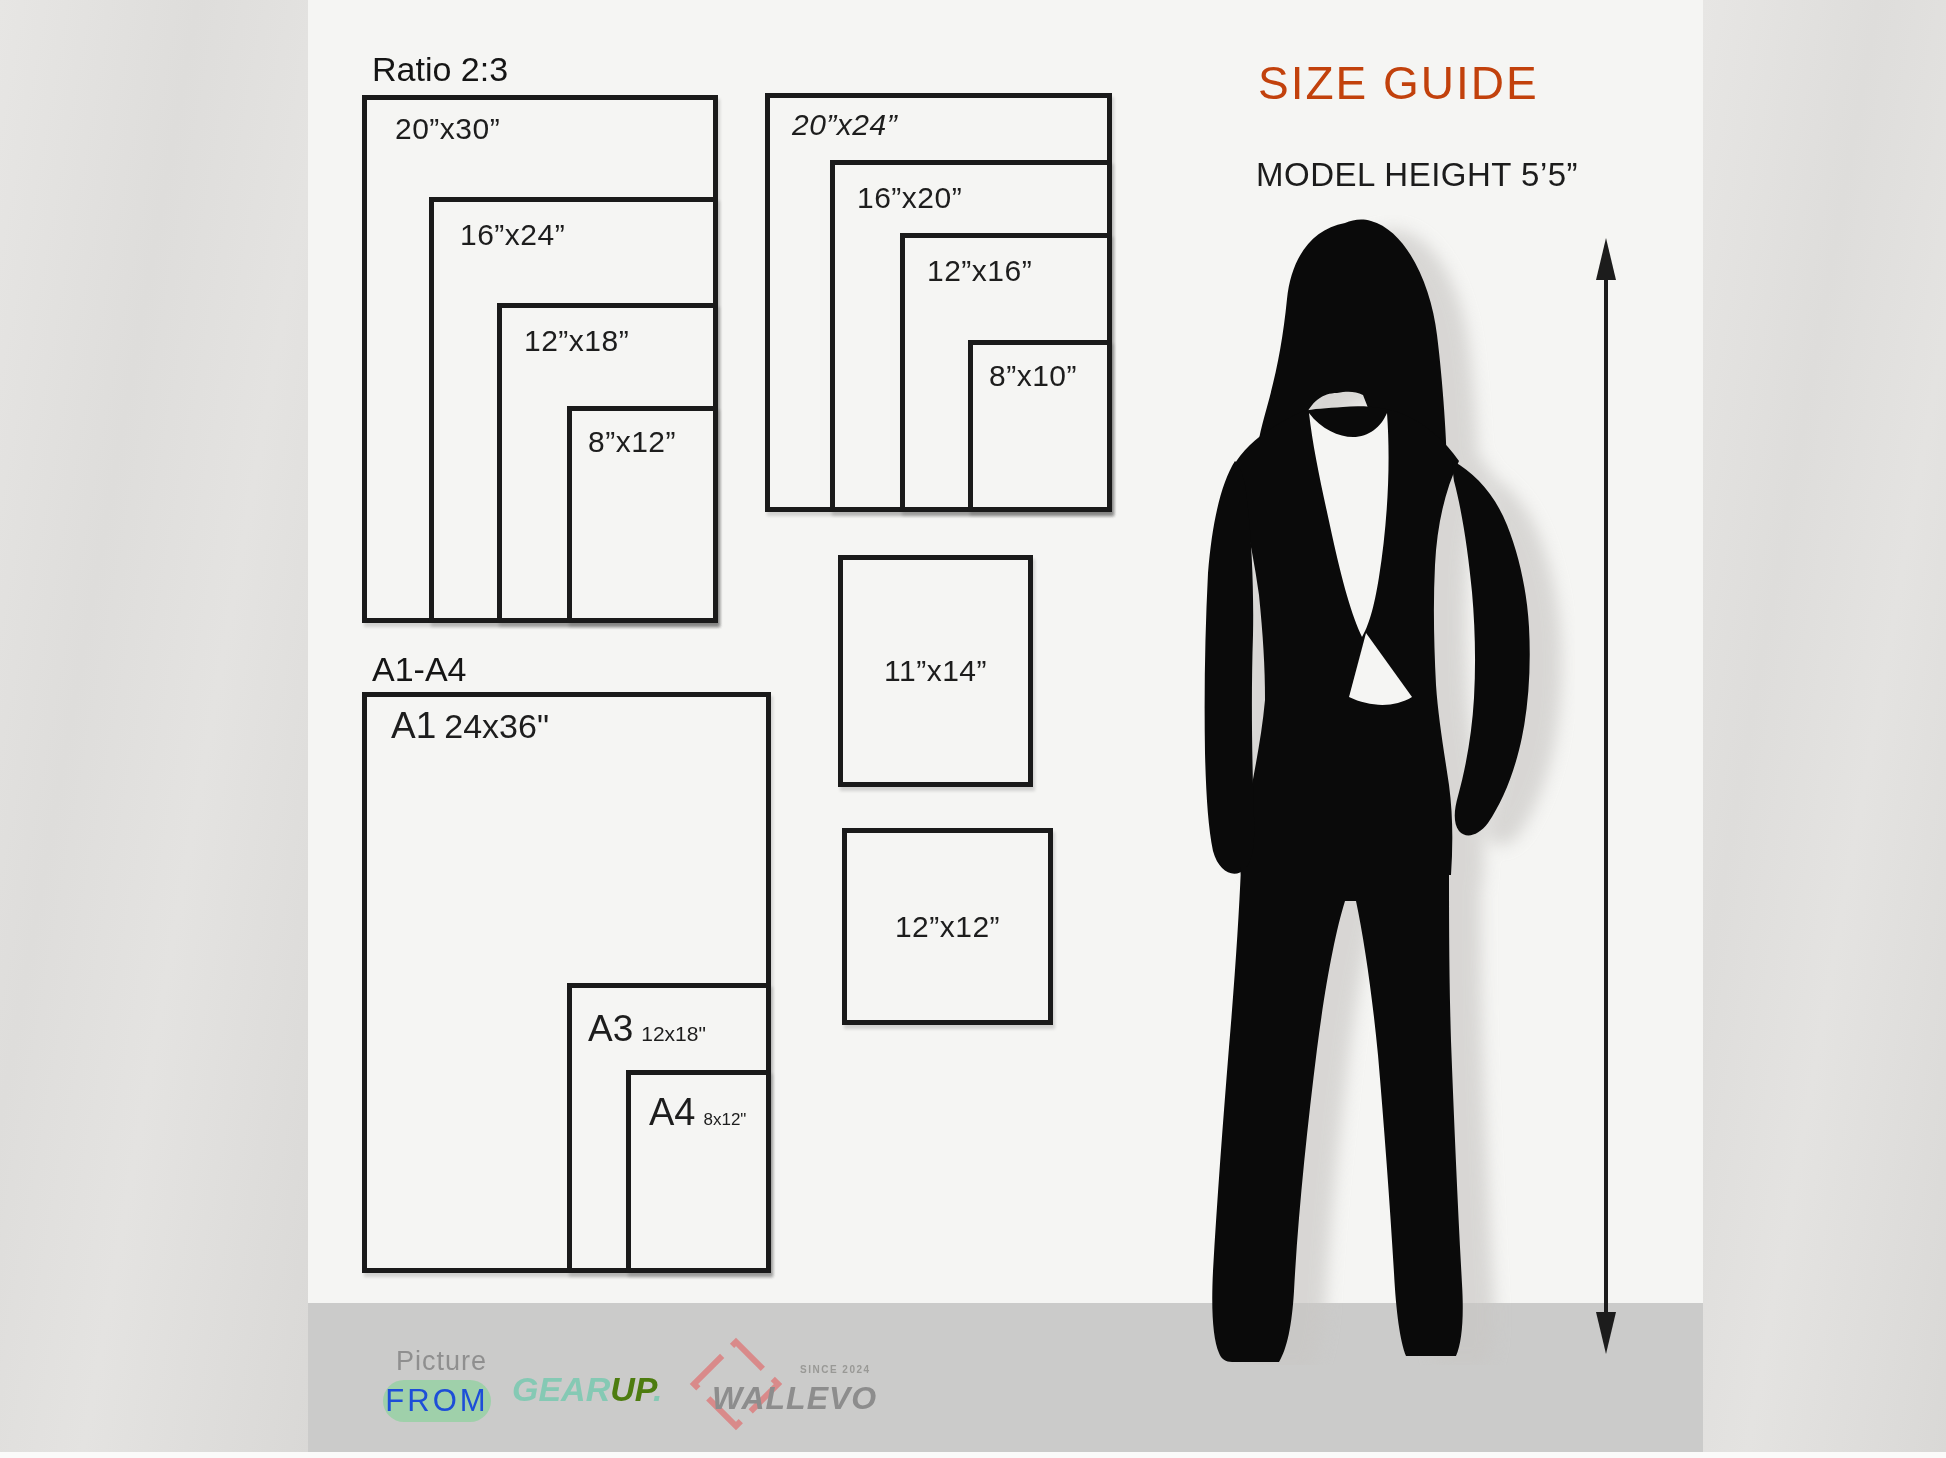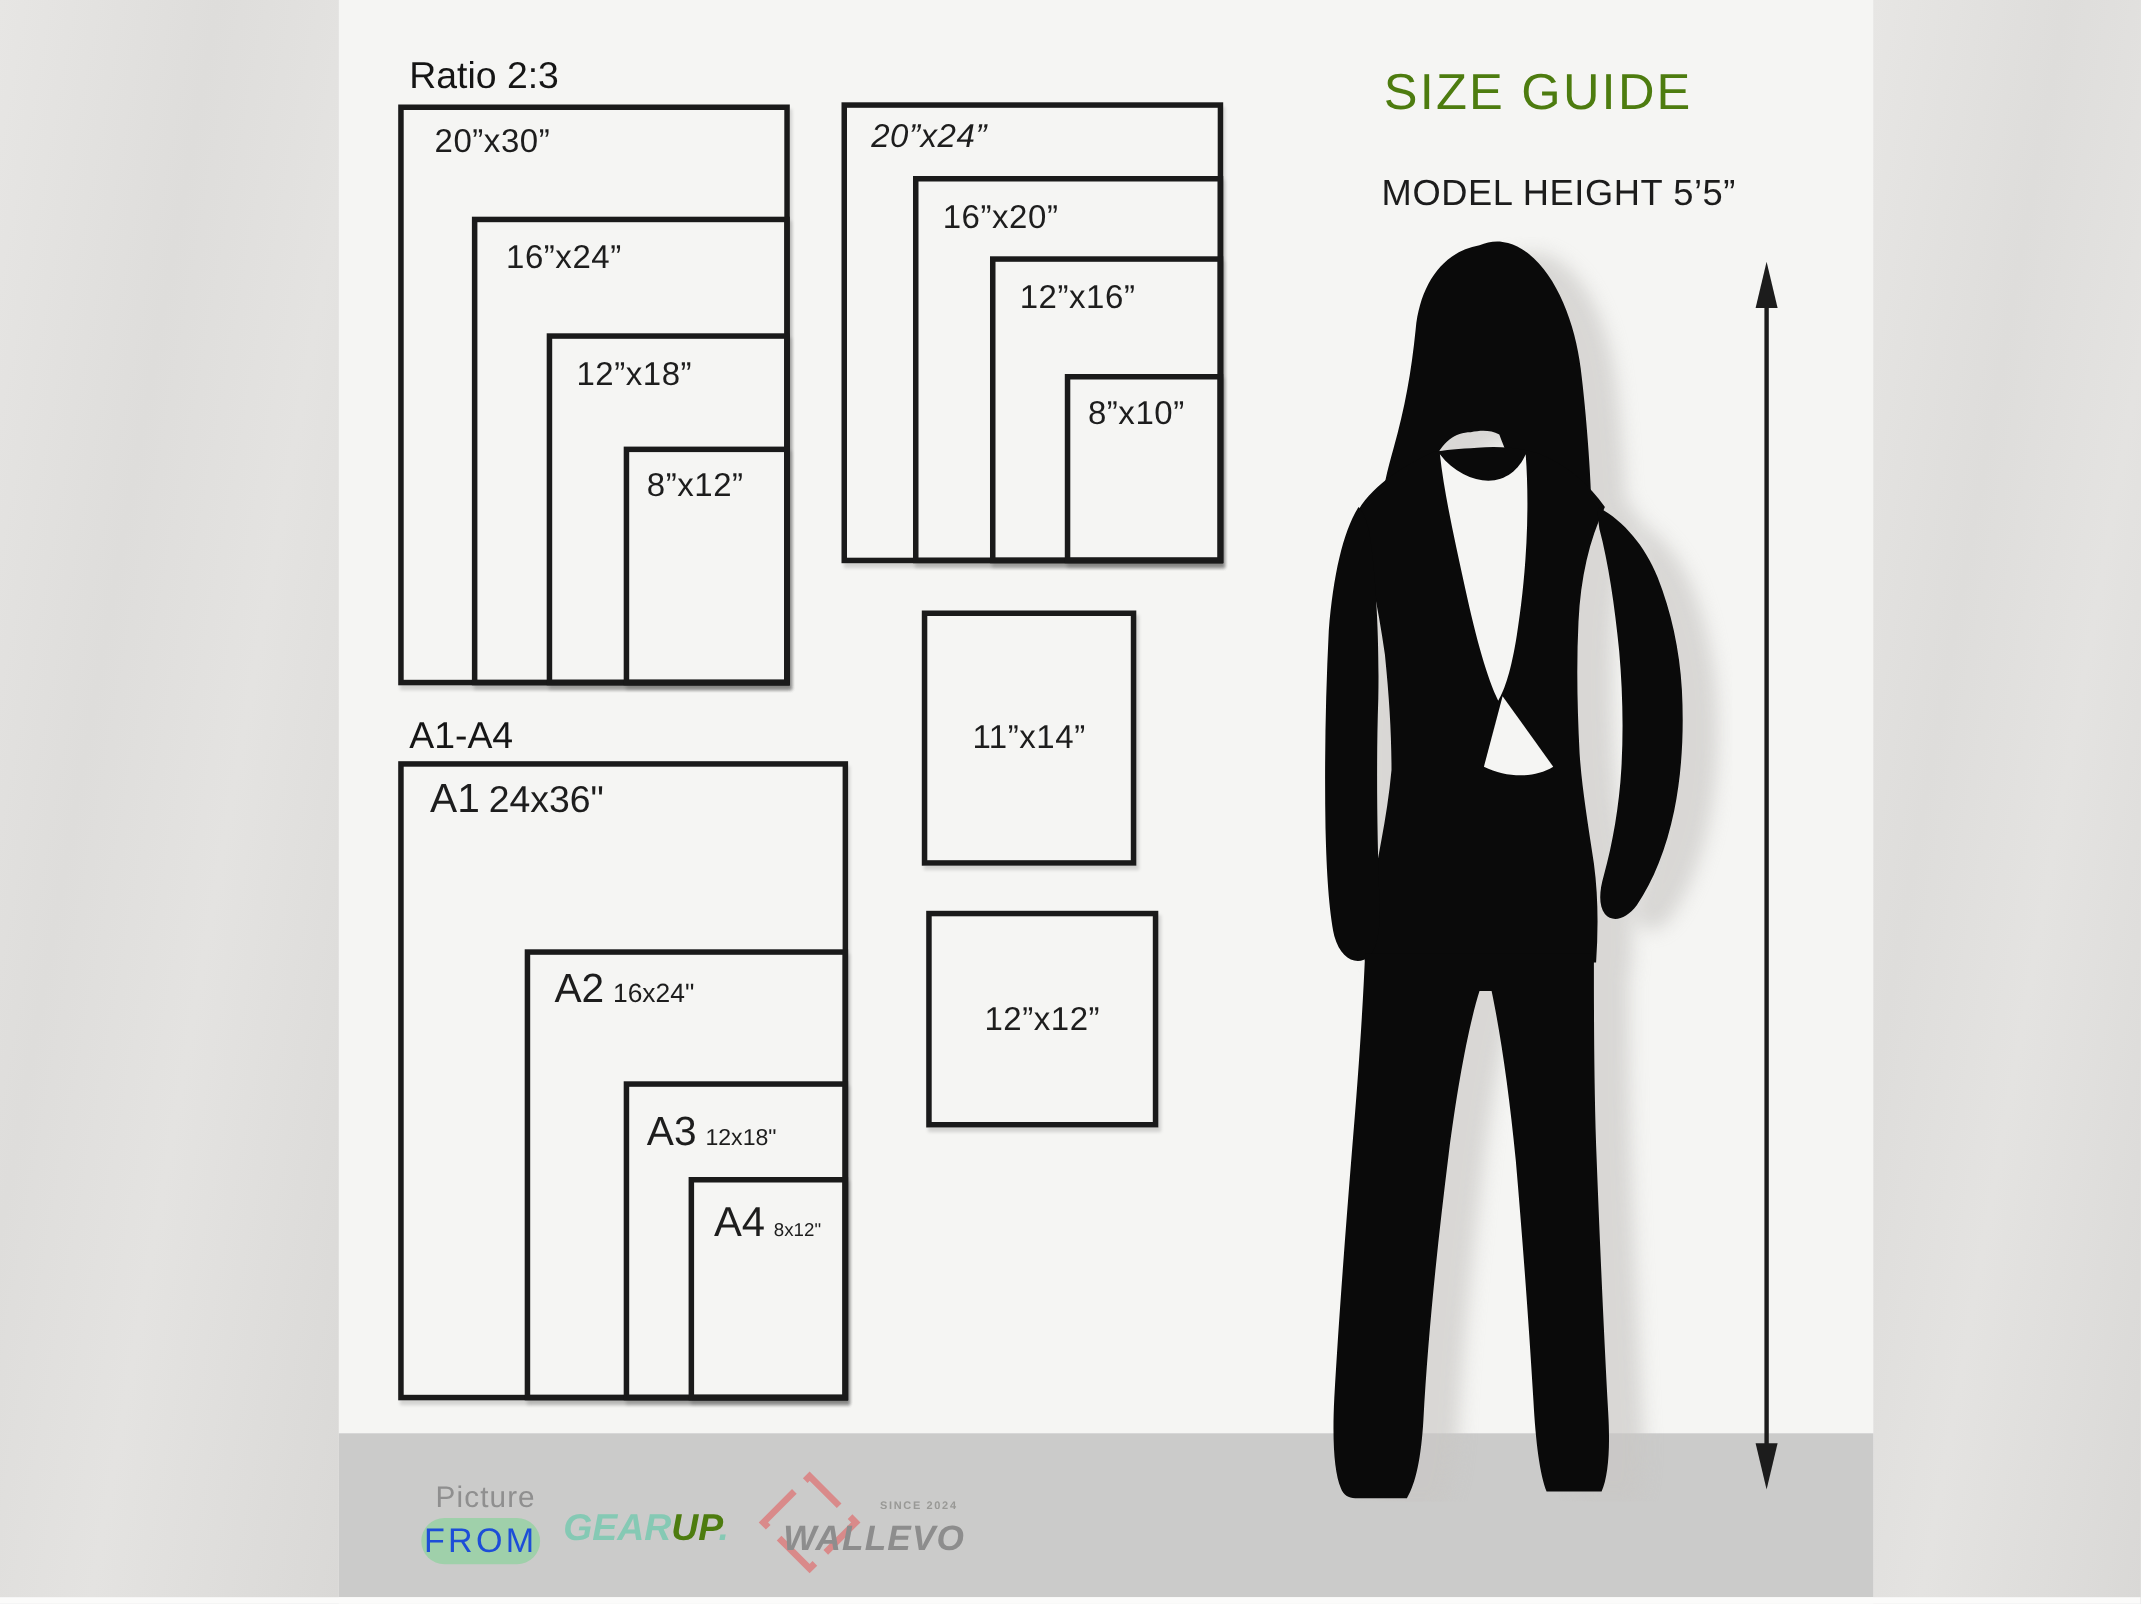--- a/index.html
+++ b/index.html
@@ -51,21 +51,21 @@
   }
   .a-label { position: absolute; white-space: nowrap; display: flex; align-items: baseline; gap: 8px; color: #1d1d1d; }
   .a-name { font-size: 37px; }
   .a-size-lg { font-size: 34px; }
   .a-size-md { font-size: 24px; }
   .a-size-sm { font-size: 21px; }
   .a-size-xs { font-size: 17px; }
 
   .sg-title {
     position: absolute; left: 1258px; top: 56px;
-    font-size: 46px; color: #4d7c0f; letter-spacing: 2px; white-space: nowrap;
+    font-size: 46px; color: #c2410c; letter-spacing: 2px; white-space: nowrap;
   }
   .sg-subtitle {
     position: absolute; left: 1256px; top: 156px;
     font-size: 33px; color: #1c1c1c; letter-spacing: 0.5px; white-space: nowrap;
   }
 
   .figure-wrap { position: absolute; left: 1195px; top: 215px; width: 380px; height: 1150px; }
   .arrow-wrap  { position: absolute; left: 1584px; top: 236px; width: 44px; height: 1120px; }
 
   .footer-picture {
@@ -147,26 +147,20 @@
   </div>
 
   <div class="group-heading" style="left:372px; top:650px;">A1-A4</div>
 
   <div class="frame" style="left:362px; top:692px; width:409px; height:581px;">
     <span class="a-label" style="left:24px; top:8px;">
       <span class="a-name">A1</span>
       <span class="a-size-lg">24x36"</span>
     </span>
   </div>
-  <div class="frame" style="left:477px; top:863px; width:294px; height:410px;">
-    <span class="a-label" style="left:22px; top:10px;">
-      <span class="a-name">A2</span>
-      <span class="a-size-md">16x24"</span>
-    </span>
-  </div>
   <div class="frame" style="left:567px; top:983px; width:204px; height:290px;">
     <span class="a-label" style="left:16px; top:20px;">
       <span class="a-name">A3</span>
       <span class="a-size-sm">12x18"</span>
     </span>
   </div>
   <div class="frame" style="left:626px; top:1070px; width:145px; height:203px;">
     <span class="a-label" style="left:18px; top:16px;">
       <span class="a-name" style="font-size:38px;">A4</span>
       <span class="a-size-xs">8x12"</span>

